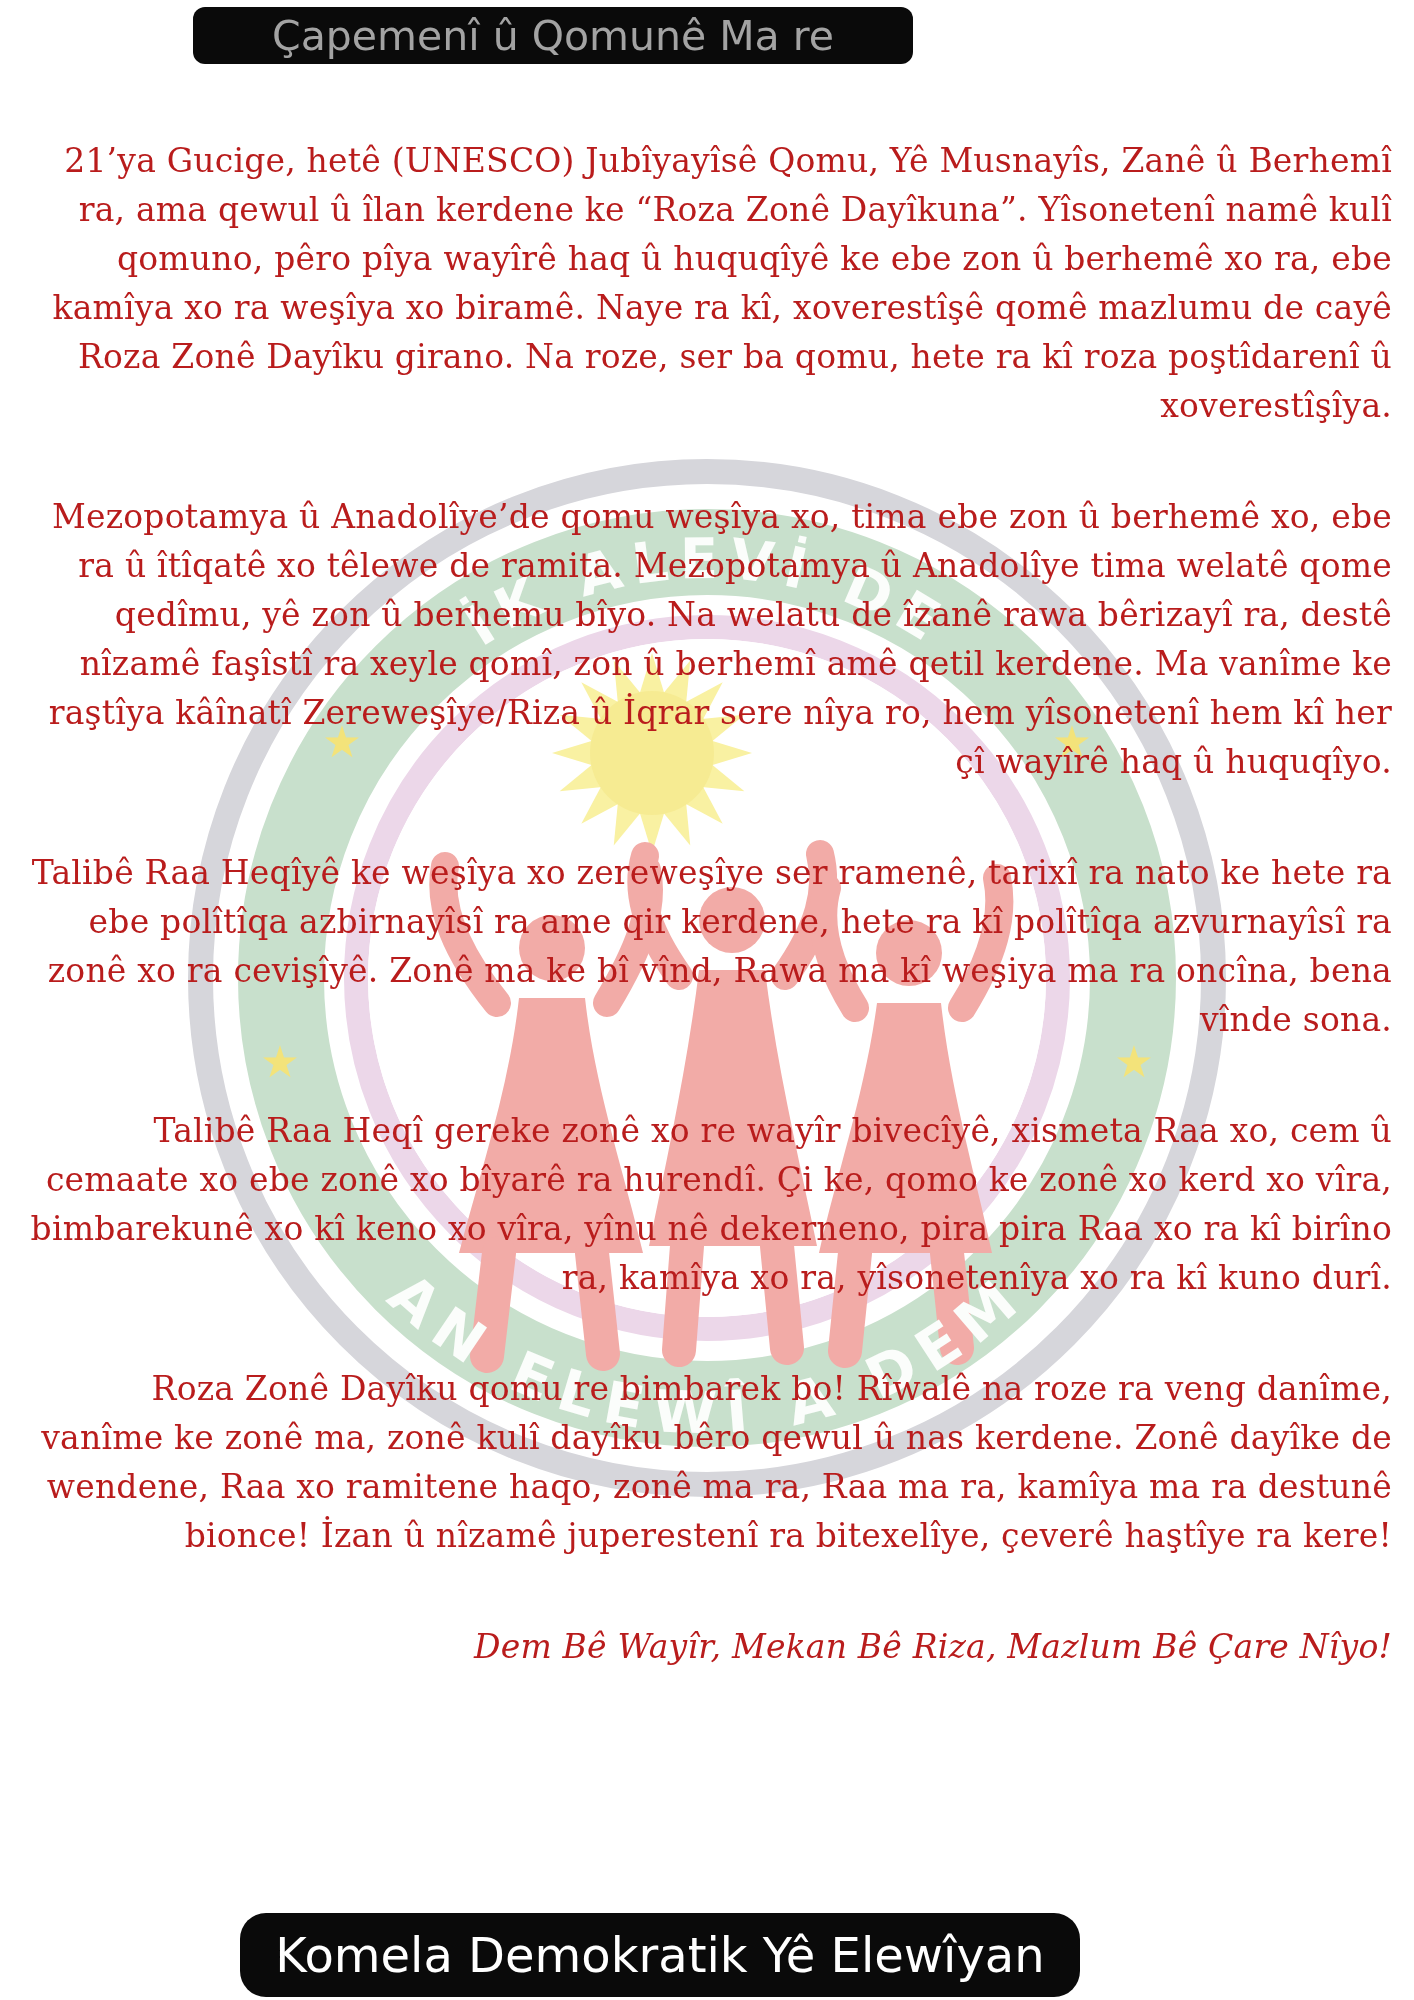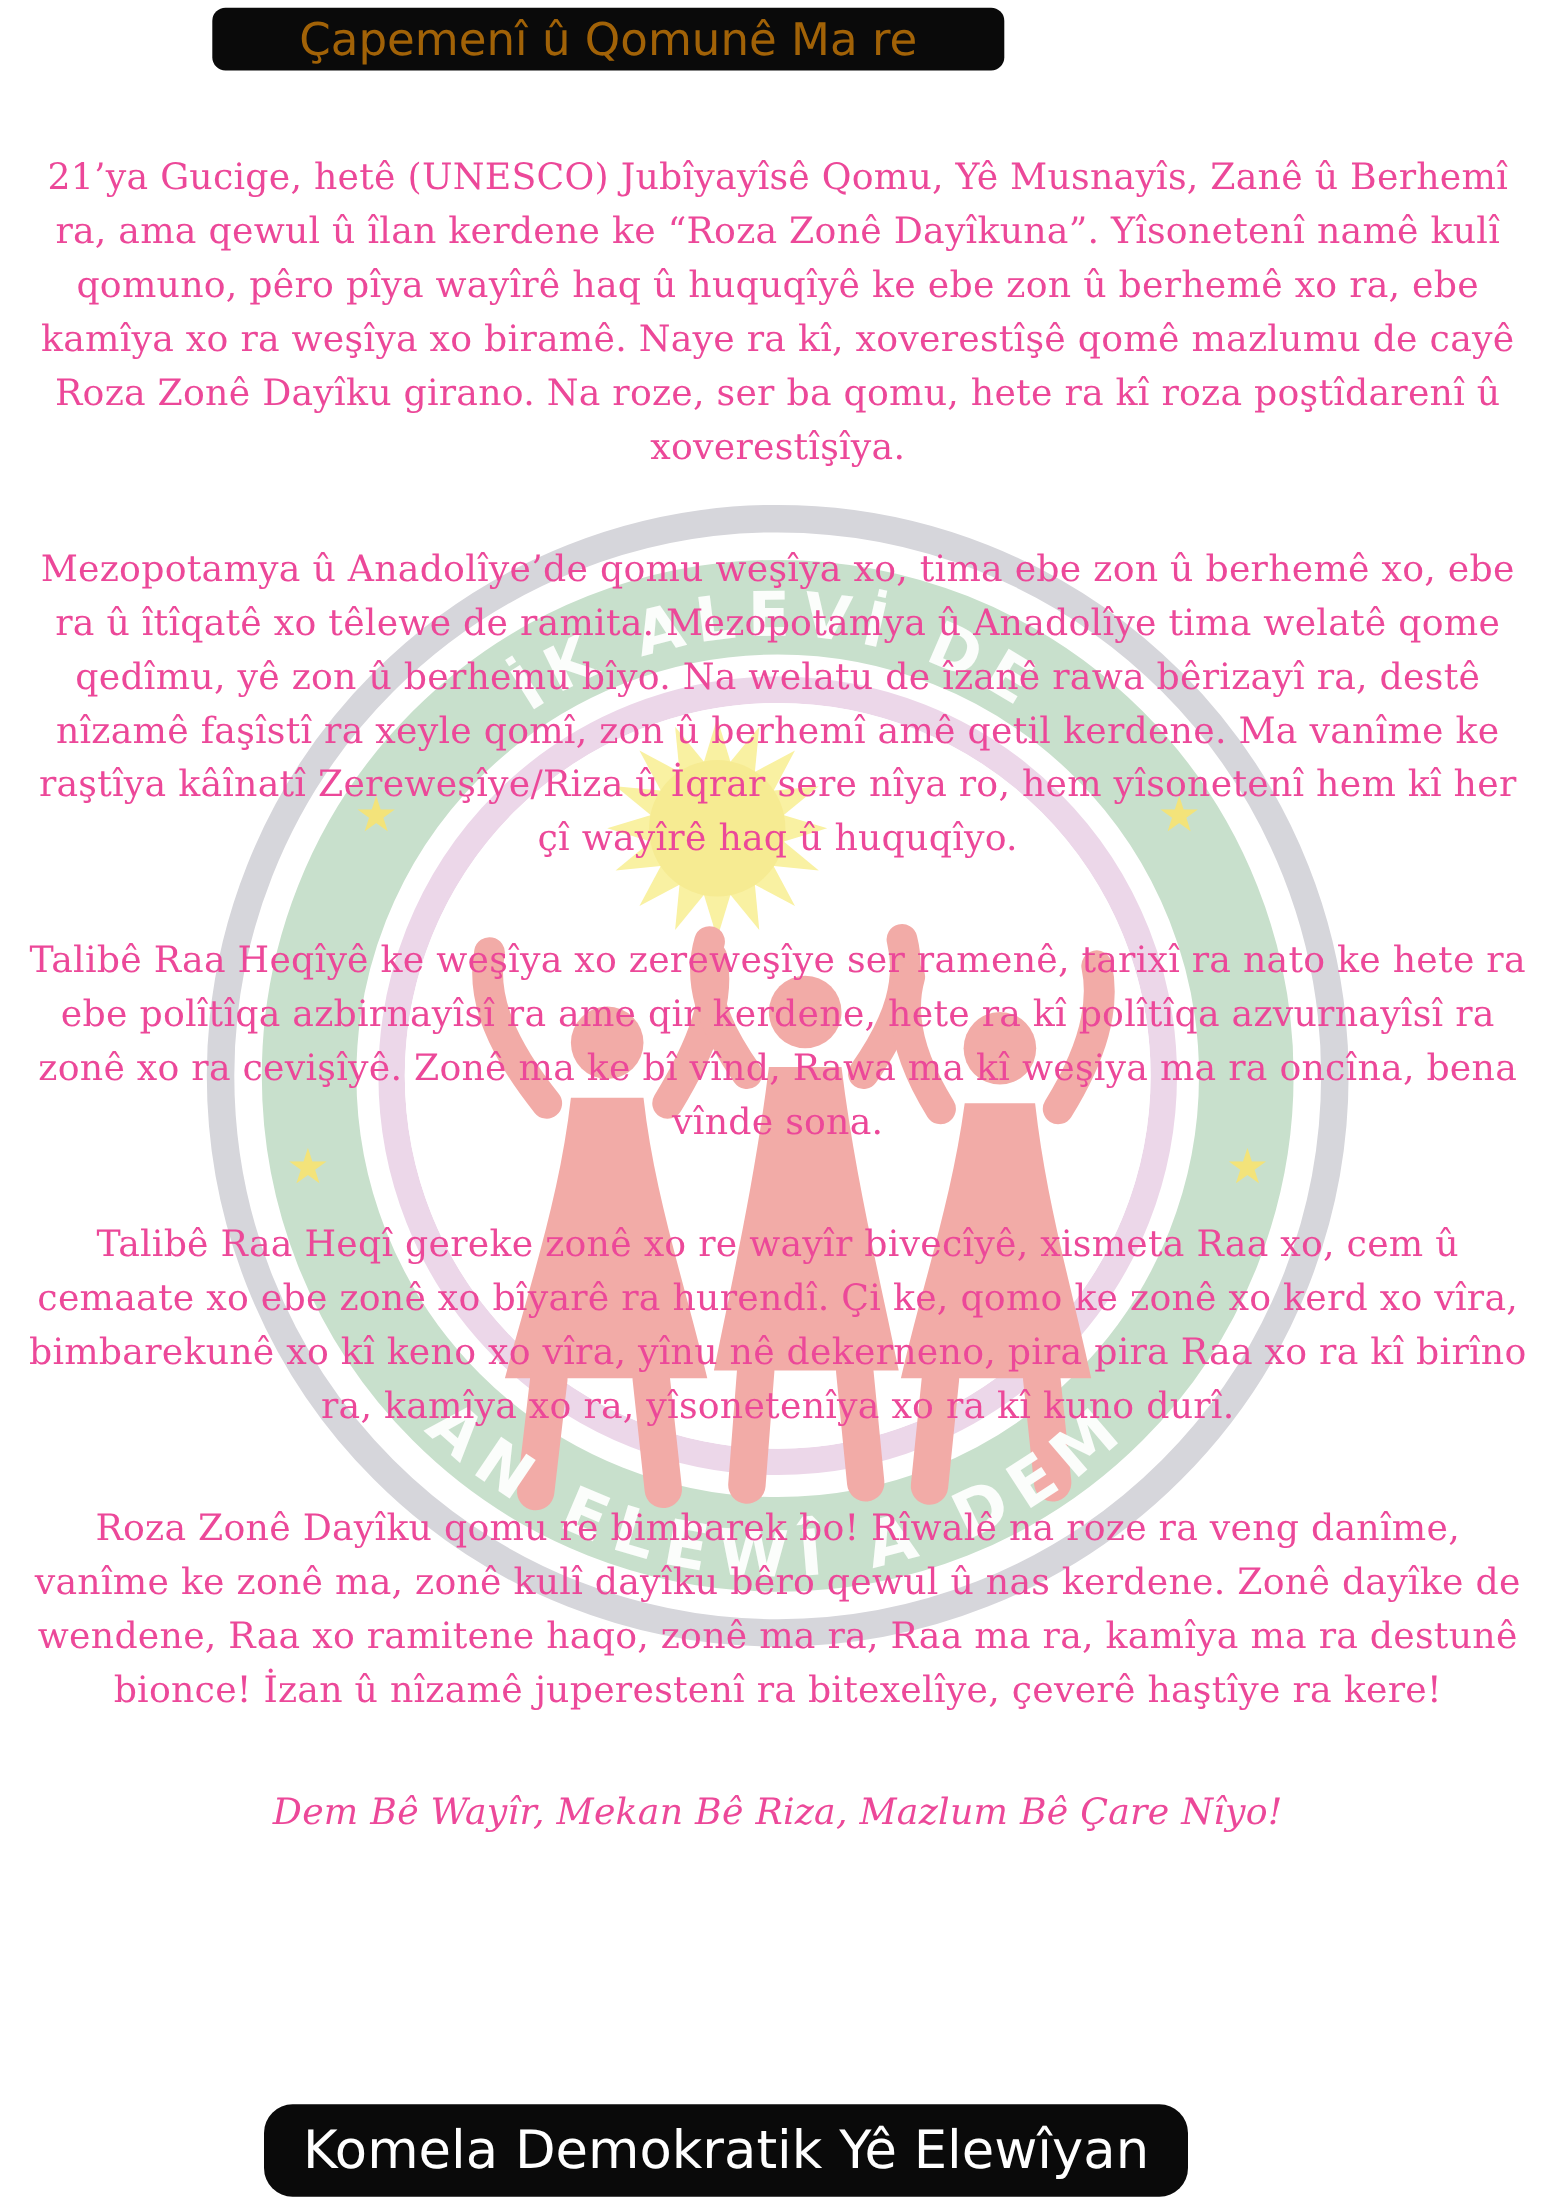--- a/index.html
+++ b/index.html
@@ -115,25 +115,25 @@
     <text font-family="DejaVu Sans, sans-serif" font-size="58" font-weight="bold" fill="#fbfdfb" letter-spacing="12" text-anchor="middle">
       <textPath href="#arc-bottom" startOffset="50%">AN ELEWÎ A DEM</textPath>
     </text>
 
     <text x="155" y="283" font-size="44" fill="#f3e37a" text-anchor="middle" dominant-baseline="central">★</text>
     <text x="885" y="283" font-size="44" fill="#f3e37a" text-anchor="middle" dominant-baseline="central">★</text>
     <text x="93" y="603" font-size="44" fill="#f3e37a" text-anchor="middle" dominant-baseline="central">★</text>
     <text x="947" y="603" font-size="44" fill="#f3e37a" text-anchor="middle" dominant-baseline="central">★</text>
   </svg>
 
-  <header class="banner top" style="background:#0a0a0a;color:#a16207;">
+  <header class="banner top" style="background:#0a0a0a;color:#a3a3a3;">
     <span>Çapemenî û Qomunê Ma re</span>
   </header>
 
-  <main class="content" style="color:#ec4899;">
+  <main class="content" style="color:#b91c1c;text-align:right;">
     <p>21’ya Gucige, hetê (UNESCO) Jubîyayîsê Qomu, Yê Musnayîs, Zanê û Berhemî ra, ama qewul û îlan kerdene ke “Roza Zonê Dayîkuna”. Yîsonetenî namê kulî qomuno, pêro pîya wayîrê haq û huquqîyê ke ebe zon û berhemê xo ra, ebe kamîya xo ra weşîya xo biramê. Naye ra kî, xoverestîşê qomê mazlumu de cayê Roza Zonê Dayîku girano. Na roze, ser ba qomu, hete ra kî roza poştîdarenî û xoverestîşîya.</p>
     <p>Mezopotamya û Anadolîye’de qomu weşîya xo, tima ebe zon û berhemê xo, ebe ra û îtîqatê xo têlewe de ramita. Mezopotamya û Anadolîye tima welatê qome qedîmu, yê zon û berhemu bîyo. Na welatu de îzanê rawa bêrizayî ra, destê nîzamê faşîstî ra xeyle qomî, zon û berhemî amê qetil kerdene. Ma vanîme ke raştîya kâînatî Zereweşîye/Riza û İqrar sere nîya ro, hem yîsonetenî hem kî her çî wayîrê haq û huquqîyo.</p>
     <p>Talibê Raa Heqîyê ke weşîya xo zereweşîye ser ramenê, tarixî ra nato ke hete ra ebe polîtîqa azbirnayîsî ra ame qir kerdene, hete ra kî polîtîqa azvurnayîsî ra zonê xo ra cevişîyê. Zonê ma ke bî vînd, Rawa ma kî weşiya ma ra oncîna, bena vînde sona.</p>
     <p>Talibê Raa Heqî gereke zonê xo re wayîr bivecîyê, xismeta Raa xo, cem û cemaate xo ebe zonê xo bîyarê ra hurendî. Çi ke, qomo ke zonê xo kerd xo vîra, bimbarekunê xo kî keno xo vîra, yînu nê dekerneno, pira pira Raa xo ra kî birîno ra, kamîya xo ra, yîsonetenîya xo ra kî kuno durî.</p>
     <p>Roza Zonê Dayîku qomu re bimbarek bo! Rîwalê na roze ra veng danîme, vanîme ke zonê ma, zonê kulî dayîku bêro qewul û nas kerdene. Zonê dayîke de wendene, Raa xo ramitene haqo, zonê ma ra, Raa ma ra, kamîya ma ra destunê bionce! İzan û nîzamê juperestenî ra bitexelîye, çeverê haştîye ra kere!</p>
     <p>Dem Bê Wayîr, Mekan Bê Riza, Mazlum Bê Çare Nîyo!</p>
   </main>
 
   <footer class="banner bottom" style="background:#0a0a0a;color:#ffffff;">
     <span>Komela Demokratik Yê Elewîyan</span>

